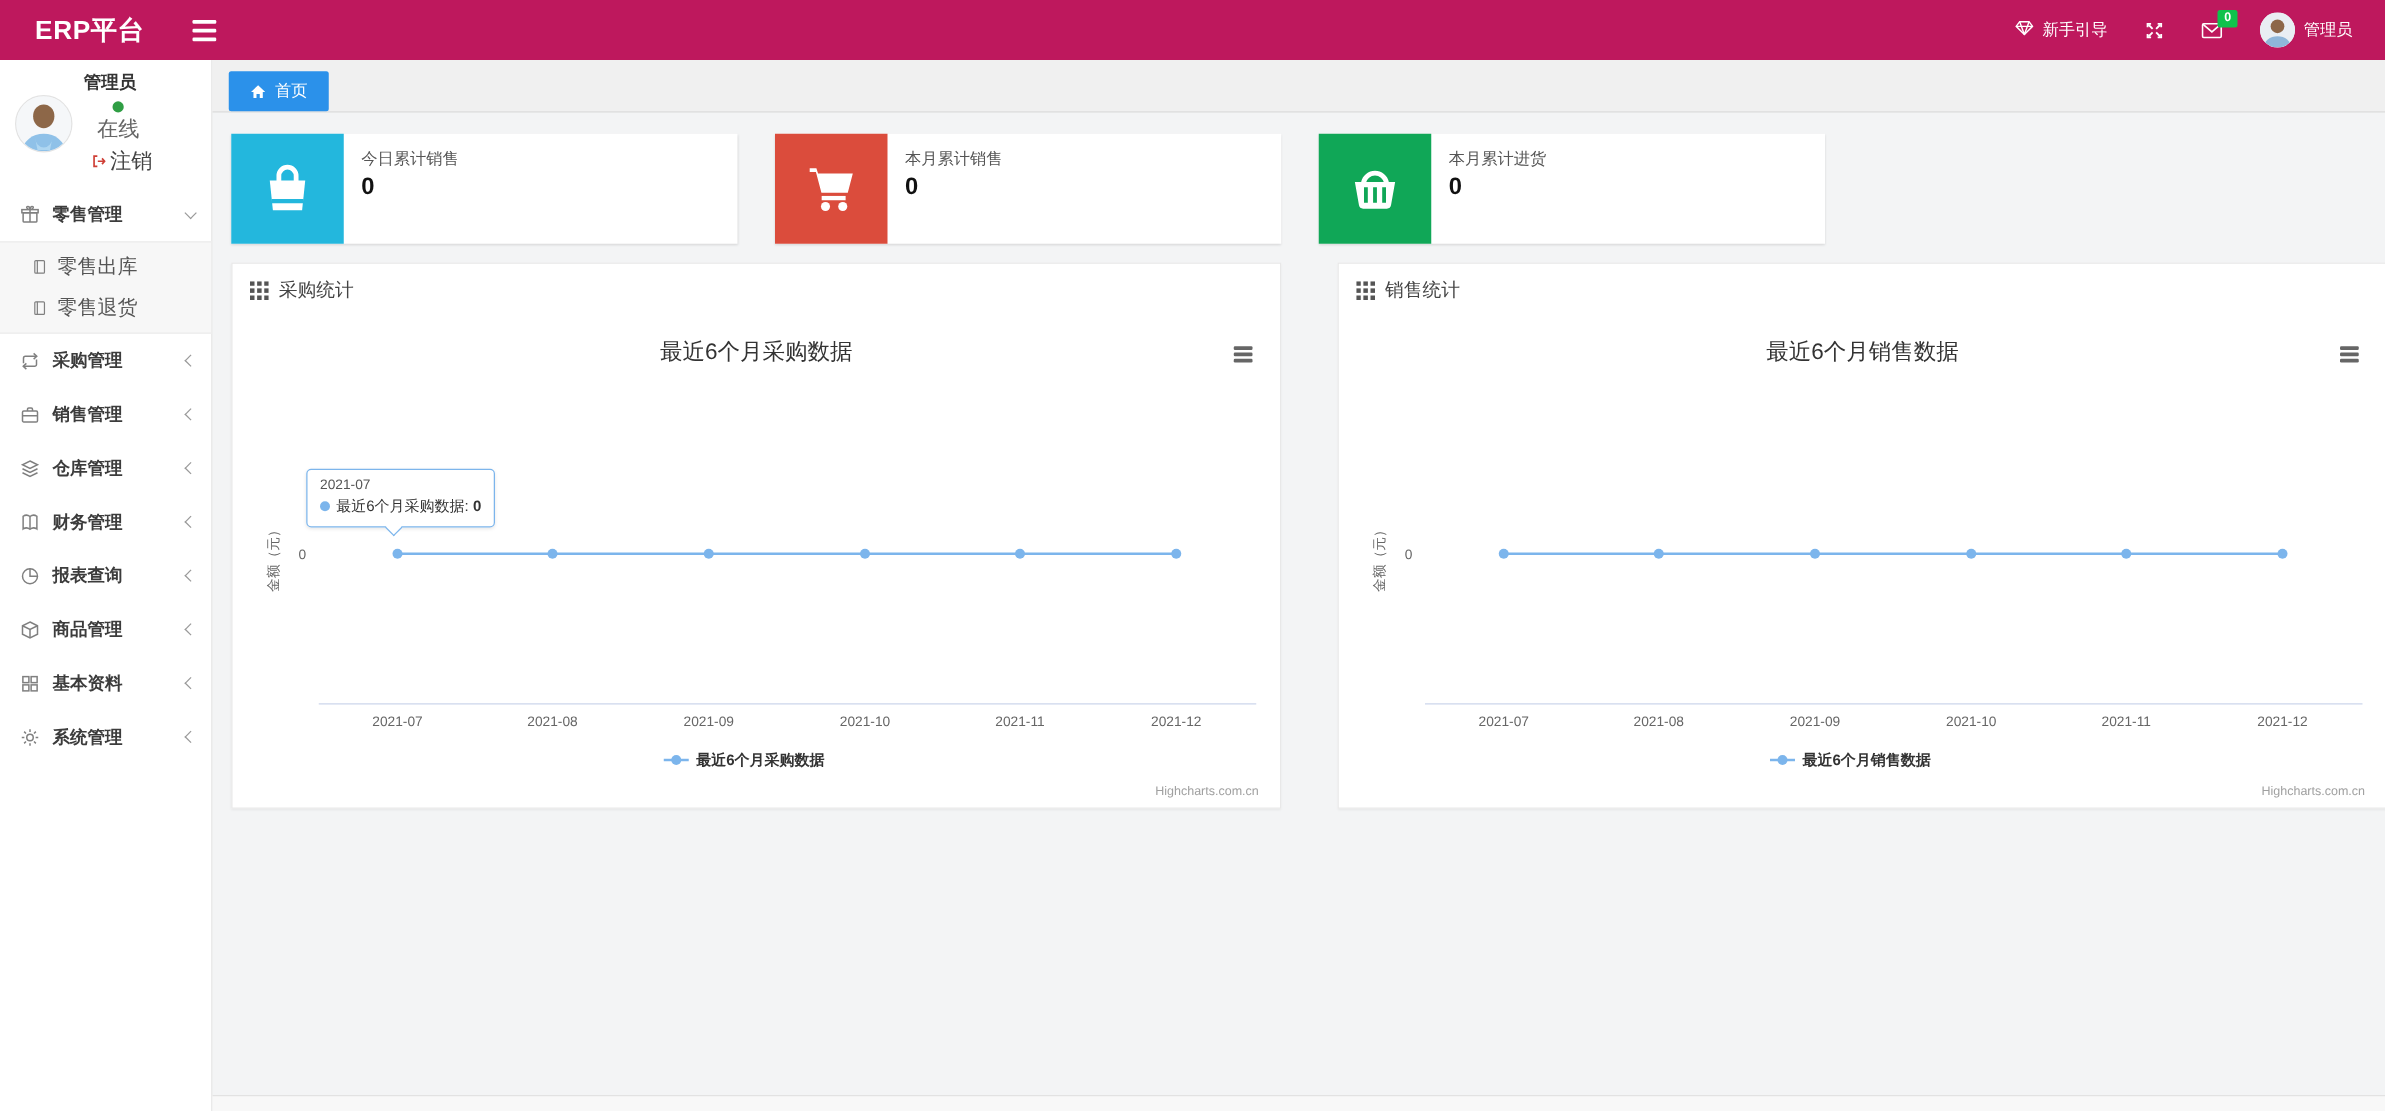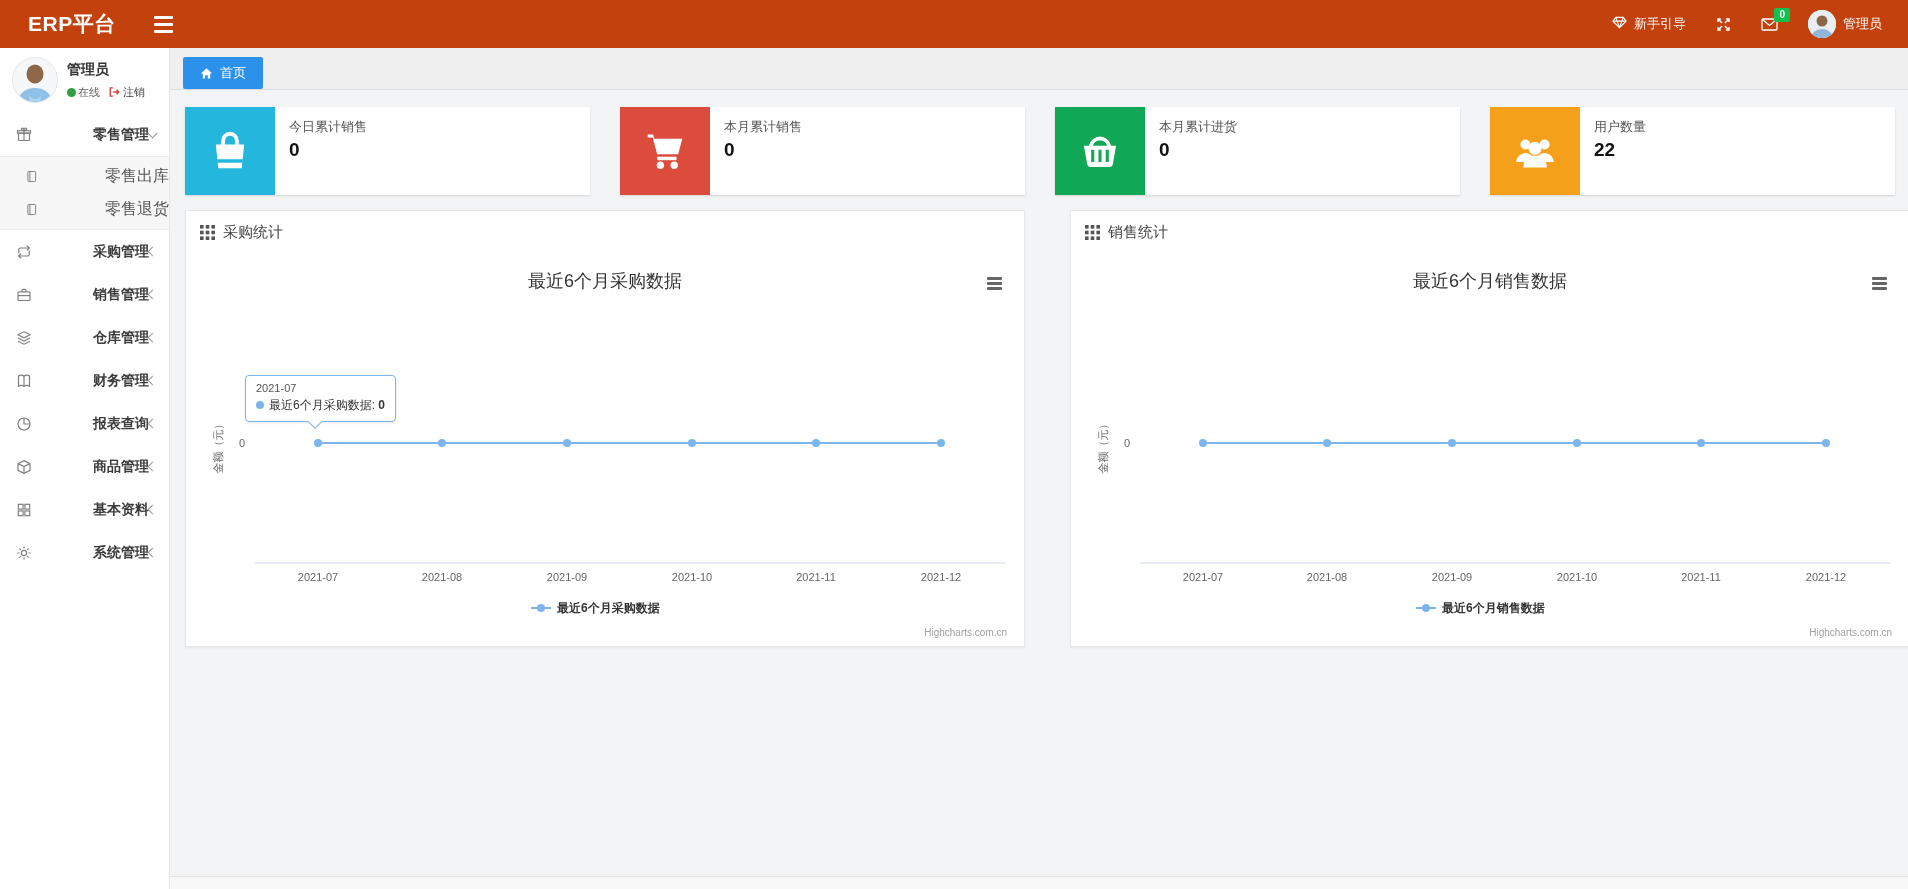--- a/index.html
+++ b/index.html
@@ -1,43 +1,43 @@
 <!DOCTYPE html>
 <html><head>
 <meta charset="utf-8">
 <style>
   * { margin:0; padding:0; box-sizing:border-box; }
   html,body { width:1908px; height:889px; overflow:hidden; }
   body { font-family:"Liberation Sans","DejaVu Sans",sans-serif; background:#f3f4f5; color:#333; }
 
   
-  .navbar { position:absolute; left:0; top:0; width:1908px; height:48px; background:#c2410c; display:flex; align-items:center; z-index:30; }
+  .navbar { position:absolute; left:0; top:0; width:1908px; height:48px; background:#be185d; display:flex; align-items:center; z-index:30; }
   .brand { color:#fff; font-size:21px; font-weight:bold; padding-left:28px; letter-spacing:.5px; }
   .nav-burger { margin-left:38px; display:flex; flex-direction:column; gap:4px; cursor:pointer; }
   .nav-burger span { width:19px; height:3px; background:#fff; border-radius:1px; }
   .nav-right { margin-left:auto; display:flex; align-items:center; gap:30px; padding-right:26px; color:#fff; font-size:13px; }
   .nav-item { display:flex; align-items:center; gap:7px; cursor:pointer; }
   .msg-wrap { position:relative; }
   .badge { position:absolute; top:-9px; right:-12px; background:#0fc24c; color:#fff; font-size:10px; line-height:1; padding:2px 5px; border-radius:2px; font-weight:bold; }
   .nav-avatar { width:28px; height:28px; border-radius:50%; background:#e9eef3; overflow:hidden; }
 
   
   .sidebar { position:absolute; left:0; top:48px; width:170px; height:841px; background:#fff; border-right:1px solid #e4e4e4; }
   .user-panel { display:flex; align-items:center; gap:9px; padding:9px 10px 10px 12px; }
   .user-avatar { width:46px; height:46px; border-radius:50%; background:#f4f6f8; border:1px solid #e3e3e3; overflow:hidden; flex:none; }
   .user-name { font-size:14px; font-weight:bold; color:#333; margin-bottom:6px; }
-  .user-status { display:flex; align-items:center; gap:2px; font-size:11px; color:#666; }
+  .user-status { display:flex; align-items:center; gap:2px; font-size:17px; color:#666;flex-direction:column; }
   .dot { width:9px; height:9px; border-radius:50%; background:#2f9e44; display:inline-block; }
   .logout { display:flex; align-items:center; gap:3px; margin-left:6px; color:#444; cursor:pointer; }
 
   ul.menu { list-style:none; }
   .menu-item { height:43px; display:flex; align-items:center; padding:0 13px 0 15px; font-size:14px; font-weight:bold; color:#3c3c3c; cursor:pointer; }
   .mi-icon { width:17px; height:17px; flex:none; display:flex; align-items:center; justify-content:center; }
   .mi-icon svg { stroke:#808080; fill:none; stroke-width:1.2; }
-  .mi-label { flex:1; margin-left:10px;text-align:right; }
+  .mi-label { flex:1; margin-left:10px; }
   .chev { width:7px; height:7px; border-right:1.5px solid #999; border-bottom:1.5px solid #999; flex:none; }
   .chev.down { transform:rotate(45deg); margin-top:-3px; }
   .chev.left { transform:rotate(135deg); }
   .submenu { list-style:none; background:#f7f7f7; border-top:1px solid #ececec; border-bottom:1px solid #ececec; padding:3px 0; }
   .submenu li { height:33px; display:flex; align-items:center; padding-left:24px; font-size:16px; color:#555; cursor:pointer; }
   .submenu .mi-icon { width:14px; height:14px; }
   .submenu .mi-label { margin-left:8px; font-weight:normal; }
 
   
   .main { position:absolute; left:170px; top:48px; right:0; bottom:0; }
@@ -324,37 +324,20 @@
       <div class="sc-icon c2">
         <svg width="46" height="46" viewBox="0 0 24 24">
             <path d="M7.2 9.4 a4.9 4.9 0 0 1 9.6 0" stroke="#fff" stroke-width="2" fill="none"></path>
             <path d="M3.6 9.2 h16.8 l-1.7 9.6 a1.8 1.8 0 0 1 -1.8 1.5 H7.1 a1.8 1.8 0 0 1 -1.8 -1.5 z" fill="#fff"></path>
             <path d="M8.2 11.4 v6.4 M12 11.4 v6.4 M15.8 11.4 v6.4" stroke="#10a757" stroke-width="1.6"></path>
           </svg>
       </div>
       <div class="sc-body">
         <div class="sc-label">本月累计进货</div>
         <div class="sc-value">0</div>
-      </div>
-    </div>
-    <div class="stat-card">
-      <div class="sc-icon c3">
-        <svg width="46" height="46" viewBox="0 0 24 24" fill="#fff">
-            <circle cx="7" cy="8.6" r="2.6"></circle>
-            <circle cx="17" cy="8.6" r="2.6"></circle>
-            <path d="M2.2 17.6 a4.8 4.8 0 0 1 9.2 -1.6 M12.6 16 a4.8 4.8 0 0 1 9.2 1.6 z M2.2 17.6 z"></path>
-            <path d="M2.2 17.8 a4.9 4.9 0 0 1 9.6 0 z"></path>
-            <path d="M12.2 17.8 a4.9 4.9 0 0 1 9.6 0 z"></path>
-            <circle cx="12" cy="10.6" r="3.4"></circle>
-            <path d="M5.8 20.6 a6.2 6.2 0 0 1 12.4 0 z"></path>
-          </svg>
-      </div>
-      <div class="sc-body">
-        <div class="sc-label">用户数量</div>
-        <div class="sc-value">22</div>
       </div>
     </div>
   </div>
 
   <div class="panels-row">
 
     <div class="panel">
       <div class="panel-header">
         <svg width="15" height="15" viewBox="0 0 15 15" fill="#555">
           <rect x="0" y="0" width="3.6" height="3.6"></rect>

